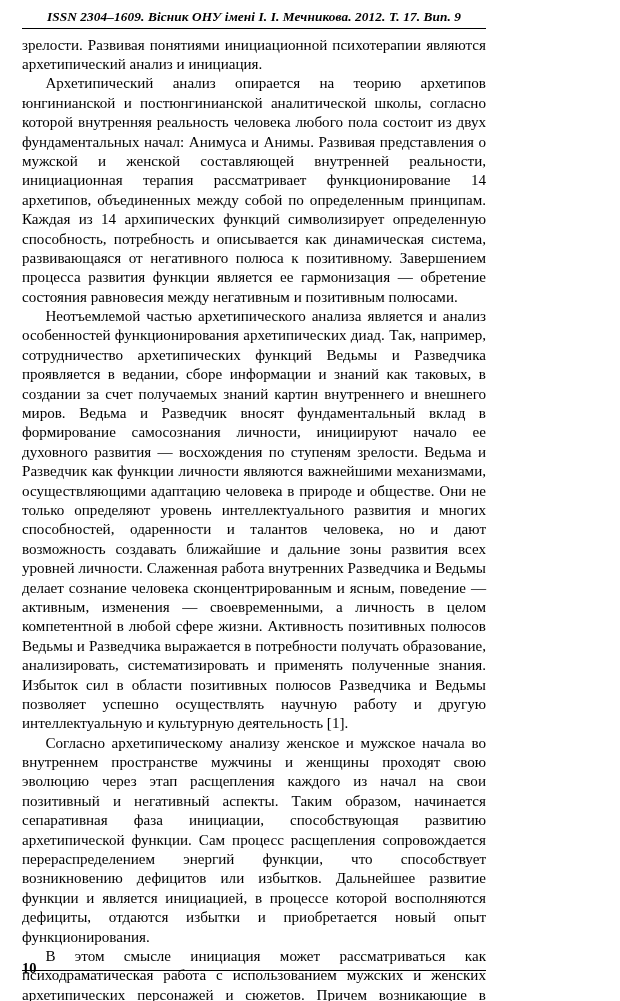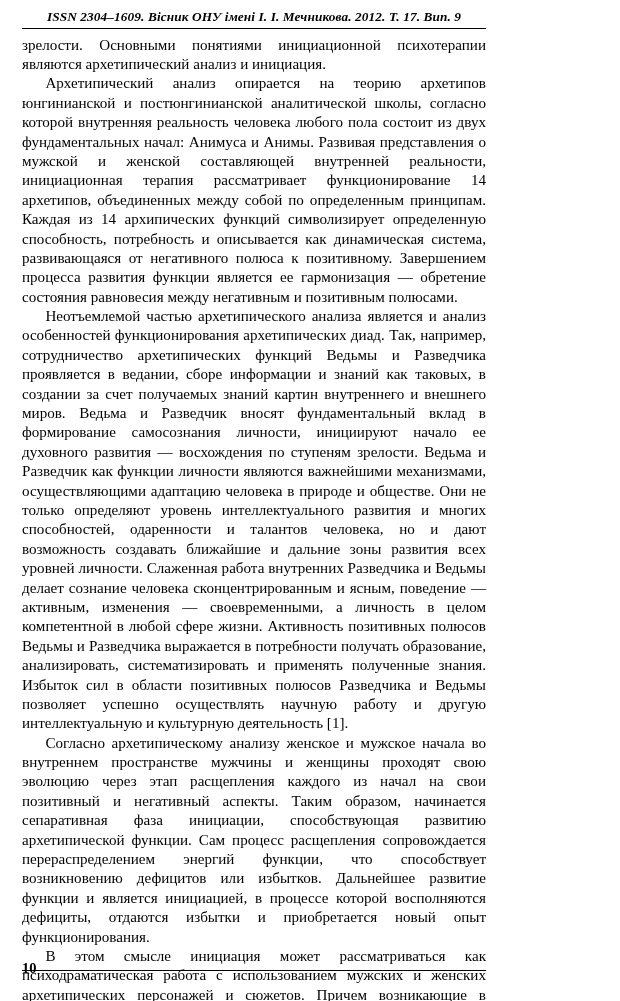--- a/index.html
+++ b/index.html
@@ -68,21 +68,21 @@
 </style>
 </head>
 <body>
 
 <div class="page">
 
   <div class="running-head">ISSN 2304–1609. Вісник ОНУ імені І. І. Мечникова. 2012. Т. 17. Вип. 9</div>
   <hr class="rule">
 
   <div class="body-text">
-    <p class="cont">зрелости. Основными понятиями инициационной психотерапии являются архетипический анализ и инициация.</p>
+    <p class="cont">зрелости. Развивая понятиями инициационной психотерапии являются архетипический анализ и инициация.</p>
     <p>Архетипический анализ опирается на теорию архетипов юнгинианской и постюнгинианской аналитической школы, согласно которой внутренняя реальность человека любого пола состоит из двух фундаментальных начал: Анимуса и Анимы. Развивая представления о мужской и женской составляющей внутренней реальности, инициационная терапия рассматривает функционирование 14 архетипов, объединенных между собой по определенным принципам. Каждая из 14 архипических функций символизирует определенную способность, потребность и описывается как динамическая система, развивающаяся от негативного полюса к позитивному. Завершением процесса развития функции является ее гармонизация — обретение состояния равновесия между негативным и позитивным полюсами.</p>
     <p>Неотъемлемой частью архетипического анализа является и анализ особенностей функционирования архетипических диад. Так, например, сотрудничество архетипических функций Ведьмы и Разведчика проявляется в ведании, сборе информации и знаний как таковых, в создании за счет получаемых знаний картин внутреннего и внешнего миров. Ведьма и Разведчик вносят фундаментальный вклад в формирование самосознания личности, инициируют начало ее духовного развития — восхождения по ступеням зрелости. Ведьма и Разведчик как функции личности являются важнейшими механизмами, осуществляющими адаптацию человека в природе и обществе. Они не только определяют уровень интеллектуального развития и многих способностей, одаренности и талантов человека, но и дают возможность создавать ближайшие и дальние зоны развития всех уровней личности. Слаженная работа внутренних Разведчика и Ведьмы делает сознание человека сконцентрированным и ясным, поведение — активным, изменения — своевременными, а личность в целом компетентной в любой сфере жизни. Активность позитивных полюсов Ведьмы и Разведчика выражается в потребности получать образование, анализировать, систематизировать и применять полученные знания. Избыток сил в области позитивных полюсов Разведчика и Ведьмы позволяет успешно осуществлять научную работу и другую интеллектуальную и культурную деятельность [1].</p>
     <p>Согласно архетипическому анализу женское и мужское начала во внутреннем пространстве мужчины и женщины проходят свою эволюцию через этап расщепления каждого из начал на свои позитивный и негативный аспекты. Таким образом, начинается сепаративная фаза инициации, способствующая развитию архетипической функции. Сам процесс расщепления сопровождается перераспределением энергий функции, что способствует возникновению дефицитов или избытков. Дальнейшее развитие функции и является инициацией, в процессе которой восполняются дефициты, отдаются избытки и приобретается новый опыт функционирования.</p>
     <p>В этом смысле инициация может рассматриваться как психодраматическая работа с использованием мужских и женских архетипических персонажей и сюжетов. Причем возникающие в психотерапевтическом процессе</p>
   </div>
 
   <div class="bottom-rule"></div>
   <div class="footer">10</div>
 
 </div>

